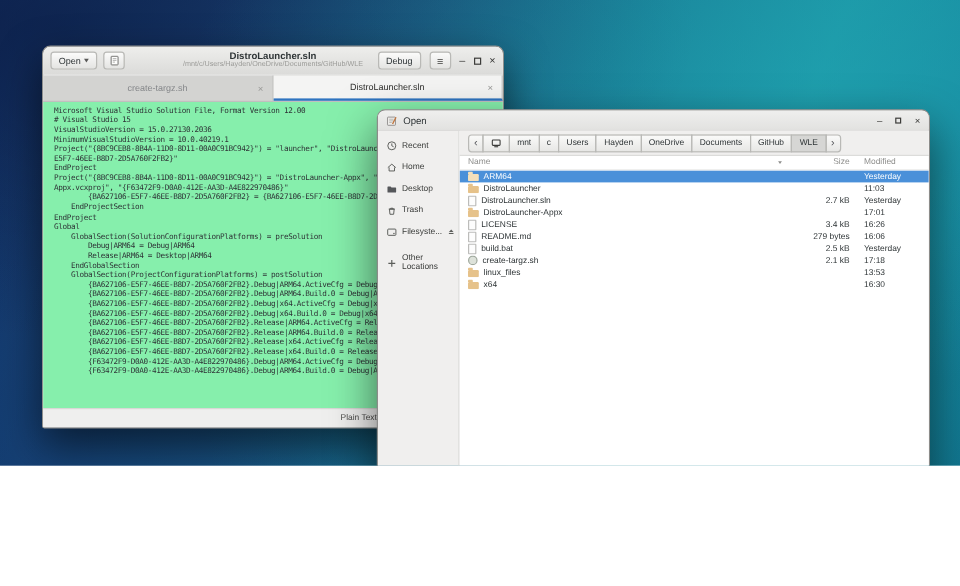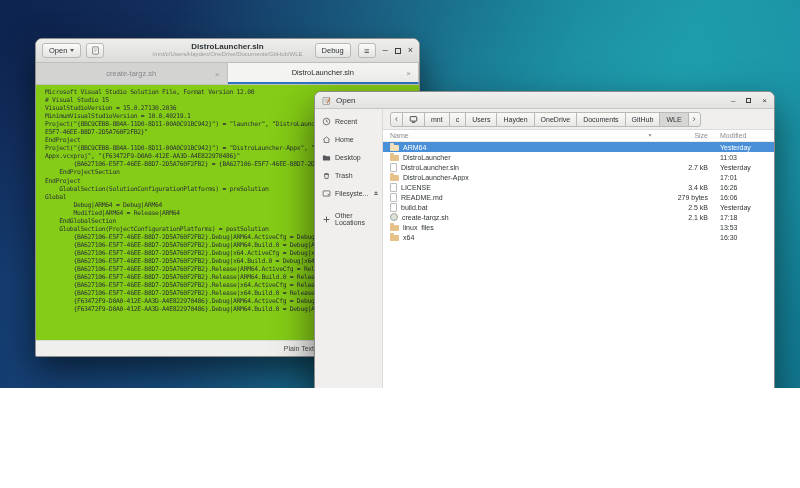--- a/index.html
+++ b/index.html
@@ -31,21 +31,21 @@
   .winctl { color:#3c3c3a; font-size:9px; line-height:9px; display:inline-flex; align-items:center; }
   .maxbox { width:6px; height:6px; border:1px solid #3c3c3a; display:inline-block; }
   .menu-glyph { font-size:9px; color:#3c3c3a; }
 
   .tabbar { height:22px; background:#d3d3d1; border-bottom:1px solid #c0c0be; display:flex; flex:0 0 auto; }
   .tab { flex:1; position:relative; display:flex; align-items:center; justify-content:center;
     font-size:7.5px; color:#85878а; color:#85878a; border-right:1px solid #c2c2c0; }
   .tab.active { background:#f4f4f3; color:#2d2d2b; border-bottom:2px solid #2f74c0; }
   .tab-close { position:absolute; right:7px; top:50%; transform:translateY(-50%); color:#9a9a98; font-size:8px; }
 
-  .textarea { flex:1; background:#84cc16; overflow:hidden; padding:3px 0 0 9px; }
+  .textarea { flex:1; background:#86efac; overflow:hidden; padding:3px 0 0 9px; }
   .codeline { font-family:"DejaVu Sans Mono", monospace; font-size:6.4px; line-height:8.05px;
     letter-spacing:-0.3px; white-space:pre; color:#2e3436; }
 
   .statusbar { height:16px; background:#efefee; border-top:1px solid #d8d8d6; flex:0 0 auto;
     display:flex; align-items:center; justify-content:flex-end; gap:16px; padding-right:36px; }
   .status-item { font-size:7px; color:#4c4c4a; display:inline-flex; align-items:center; gap:3px; }
 
   
   #dialog { position:absolute; left:314px; top:91px; width:461px; height:372px;
     border:1px solid #8c8c8a; border-radius:7px 7px 2px 2px; background:#f1f0ef;
@@ -163,24 +163,24 @@
         <div class="codeline">VisualStudioVersion = 15.0.27130.2036</div>
         <div class="codeline">MinimumVisualStudioVersion = 10.0.40219.1</div>
         <div class="codeline">Project("{8BC9CEB8-8B4A-11D0-8D11-00A0C91BC942}") = "launcher", "DistroLauncher\DistroLauncher.vcxproj", "{BA627106-</div>
         <div class="codeline">E5F7-46EE-B8D7-2D5A760F2FB2}"</div>
         <div class="codeline">EndProject</div>
         <div class="codeline">Project("{8BC9CEB8-8B4A-11D0-8D11-00A0C91BC942}") = "DistroLauncher-Appx", "DistroLauncher-Appx\DistroLauncher-</div>
         <div class="codeline">Appx.vcxproj", "{F63472F9-D0A0-412E-AA3D-A4E822970486}"</div>
         <div class="codeline">        {BA627106-E5F7-46EE-B8D7-2D5A760F2FB2} = {BA627106-E5F7-46EE-B8D7-2D5A760F2FB2}</div>
         <div class="codeline">    EndProjectSection</div>
         <div class="codeline">EndProject</div>
+        <div class="codeline">Global</div>
         <div class="codeline">    GlobalSection(SolutionConfigurationPlatforms) = preSolution</div>
-        <div class="codeline">Global</div>
         <div class="codeline">        Debug|ARM64 = Debug|ARM64</div>
-        <div class="codeline">        Modified|ARM64 = Release|ARM64</div>
+        <div class="codeline">        Release|ARM64 = Desktop|ARM64</div>
         <div class="codeline">    EndGlobalSection</div>
         <div class="codeline">    GlobalSection(ProjectConfigurationPlatforms) = postSolution</div>
         <div class="codeline">        {BA627106-E5F7-46EE-B8D7-2D5A760F2FB2}.Debug|ARM64.ActiveCfg = Debug|ARM64</div>
         <div class="codeline">        {BA627106-E5F7-46EE-B8D7-2D5A760F2FB2}.Debug|ARM64.Build.0 = Debug|ARM64</div>
         <div class="codeline">        {BA627106-E5F7-46EE-B8D7-2D5A760F2FB2}.Debug|x64.ActiveCfg = Debug|x64</div>
         <div class="codeline">        {BA627106-E5F7-46EE-B8D7-2D5A760F2FB2}.Debug|x64.Build.0 = Debug|x64</div>
         <div class="codeline">        {BA627106-E5F7-46EE-B8D7-2D5A760F2FB2}.Release|ARM64.ActiveCfg = Release|ARM64</div>
         <div class="codeline">        {BA627106-E5F7-46EE-B8D7-2D5A760F2FB2}.Release|ARM64.Build.0 = Release|ARM64</div>
         <div class="codeline">        {BA627106-E5F7-46EE-B8D7-2D5A760F2FB2}.Release|x64.ActiveCfg = Release|x64</div>
         <div class="codeline">        {BA627106-E5F7-46EE-B8D7-2D5A760F2FB2}.Release|x64.Build.0 = Release|x64</div>

